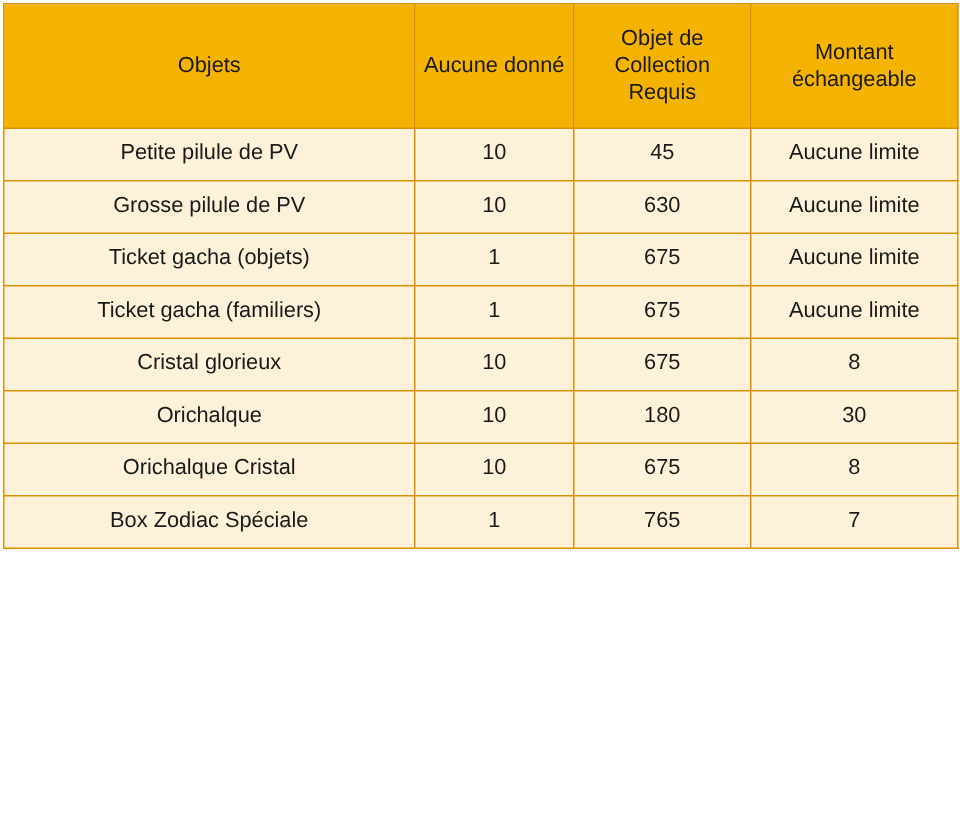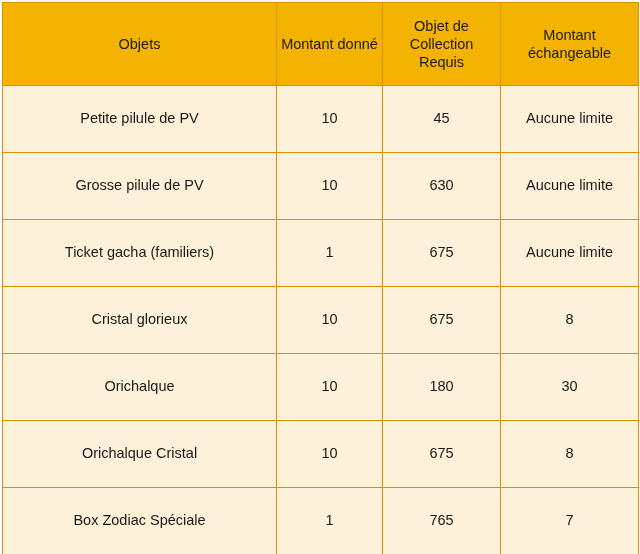--- a/index.html
+++ b/index.html
@@ -40,57 +40,63 @@
     font-weight: normal;
     height: 74px;
     line-height: 1.25;
     padding: 4px 4px;
     border-color: #d99100;
   }
   table.reward-table tbody td {
     background: #fdf2d9;
     height: 34px;
     line-height: 1.2;
-    padding: 16px 4px;
+    padding: 0 4px;
   }
   col.c-obj { width: 274px; }
   col.c-given { width: 106px; }
   col.c-req { width: 118px; }
   col.c-exch { width: 138px; }
 </style>
 </head>
 <body>
 
 <div class="table-wrap">
   <table class="reward-table">
     <colgroup>
       <col class="c-obj">
       <col class="c-given">
       <col class="c-req">
       <col class="c-exch">
     </colgroup>
     <thead>
       <tr>
         <th>Objets</th>
-        <th>Montant donné</th>
+        <th>Aucune donné</th>
         <th>Objet de Collection Requis</th>
         <th>Montant échangeable</th>
       </tr>
     </thead>
     <tbody id="table-body">
         <tr>
           <td>Petite pilule de PV</td>
           <td>10</td>
           <td>45</td>
           <td>Aucune limite</td>
         </tr>
         <tr>
           <td>Grosse pilule de PV</td>
           <td>10</td>
           <td>630</td>
+          <td>Aucune limite</td>
+        </tr>
+        <tr>
+          <td>Ticket gacha (objets)</td>
+          <td>1</td>
+          <td>675</td>
           <td>Aucune limite</td>
         </tr>
         <tr>
           <td>Ticket gacha (familiers)</td>
           <td>1</td>
           <td>675</td>
           <td>Aucune limite</td>
         </tr>
         <tr>
           <td>Cristal glorieux</td>

